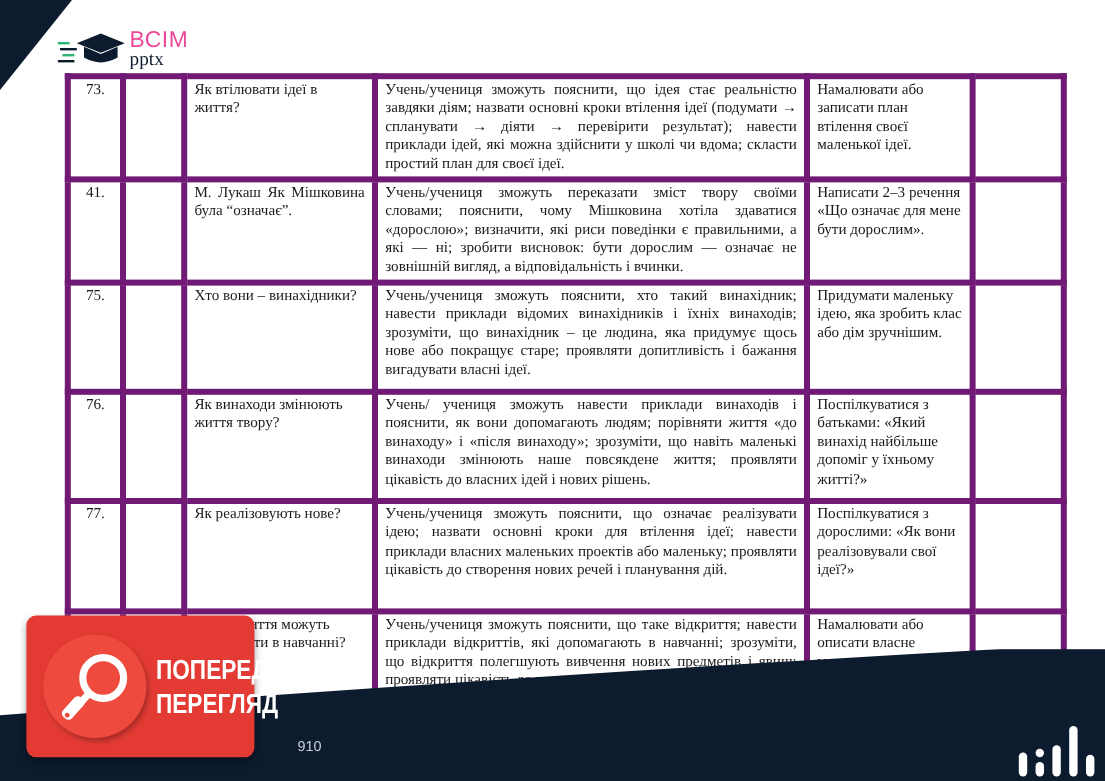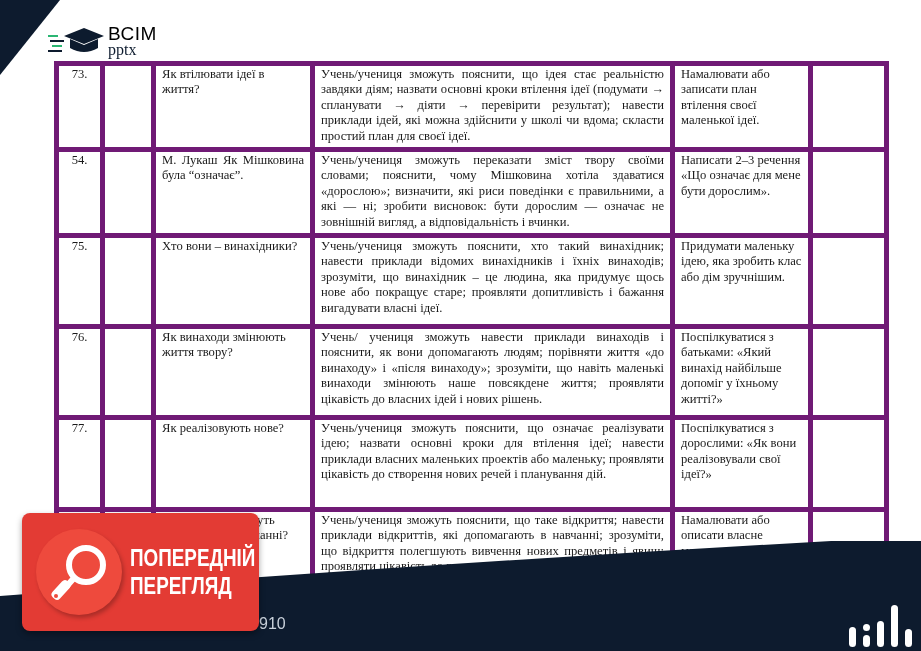--- a/index.html
+++ b/index.html
@@ -6,45 +6,45 @@
   html, body { width: 921px; height: 651px; overflow: hidden; background: #ffffff; }
   body { position: relative; font-family: "Liberation Serif", "DejaVu Serif", serif; color: #1a1a1a; }
 
   .corner-tl {
     position: absolute; left: 0; top: 0; width: 0; height: 0;
     border-top: 75px solid #0d1b2e; border-right: 60px solid transparent;
   }
   .logo { position: absolute; left: 48px; top: 24px; display: flex; align-items: center; }
   .logo-mark { width: 56px; height: 30px; position: relative; }
   .logo-text { margin-left: 4px; line-height: 1; }
-  .logo-title { font-family: "Liberation Sans", "DejaVu Sans", sans-serif; font-size: 19px; color: #000000; letter-spacing: 0.5px; }
+  .logo-title { font-family: "Liberation Sans", "DejaVu Sans", sans-serif; font-size: 19px; color: #ec4899; letter-spacing: 0.5px; }
   .logo-sub { font-family: Liberation Serif, serif; font-size: 16px; color: #0d1b2e; margin-top: -1px; }
 
   table.plan {
     position: absolute; left: 54px; top: 61px; width: 830px;
     border-collapse: collapse; table-layout: fixed; font-size: 12.6px; line-height: 15.4px;
   }
   table.plan td { border: 5px solid #701a75; vertical-align: top; padding: 1px 6px 3px 6px; }
   td.num { text-align: center; }
   td.just { text-align: justify; }
 
   .footer-band {
     position: absolute; left: 0; bottom: 0; width: 921px; height: 110px;
     background: #0d1b2e;
     clip-path: path("M0 55 Q 460 20 921 -5 L 921 110 L 0 110 Z");
   }
   .footer-page {
-    position: absolute; left: 259px; top: 615px; font-family: "Liberation Sans", "DejaVu Sans", sans-serif;
-    font-size: 16px; color: #c9d1db;
+    position: absolute; left: 248px; top: 615px; font-family: "Liberation Sans", "DejaVu Sans", sans-serif;
+    font-size: 12px; color: #c9d1db;
   }
   .bars { position: absolute; right: 8px; bottom: 4px; width: 70px; height: 60px; }
   .bar { position: absolute; bottom: 0; width: 7px; background: #ffffff; border-radius: 4px; }
 
   .preview-badge {
-    position: absolute; left: 22px; top: 513px; width: 237px; height: 118px;
+    position: absolute; left: 22px; top: 513px; width: 190px; height: 118px;
     background: #e33b34; border-radius: 8px; box-shadow: 0 3px 6px rgba(0,0,0,0.35);
     display: flex; align-items: center;
   }
   .badge-circle {
     margin-left: 14px; width: 86px; height: 86px; border-radius: 50%;
     background: #ee4a3d; box-shadow: 2px 3px 4px rgba(0,0,0,0.25); position: relative; flex-shrink: 0;
   }
   .badge-text {
     margin-left: 8px; font-family: "Liberation Sans", "DejaVu Sans", sans-serif; font-weight: 700;
     color: #ffffff; font-size: 23px; line-height: 28px; letter-spacing: 0px; transform: scaleX(0.82); transform-origin: left center;
@@ -85,21 +85,21 @@
   <tbody>
     <tr style="height:78px">
       <td class="num">73.</td>
       <td></td>
       <td>Як втілювати ідеї в життя?</td>
       <td class="just">Учень/учениця зможуть пояснити, що ідея стає реальністю завдяки діям; назвати основні кроки втілення ідеї (подумати → спланувати → діяти → перевірити результат); навести приклади ідей, які можна здійснити у школі чи вдома; скласти простий план для своєї ідеї.</td>
       <td>Намалювати або записати план втілення своєї маленької ідеї.</td>
       <td></td>
     </tr>
     <tr style="height:80px">
-      <td class="num">54.</td>
+      <td class="num">41.</td>
       <td></td>
       <td class="just">М. Лукаш Як Мішковина була “означає”.</td>
       <td class="just">Учень/учениця зможуть переказати зміст твору своїми словами; пояснити, чому Мішковина хотіла здаватися «дорослою»; визначити, які риси поведінки є правильними, а які — ні; зробити висновок: бути дорослим — означає не зовнішній вигляд, а відповідальність і вчинки.</td>
       <td>Написати 2–3 речення «Що означає для мене бути дорослим».</td>
       <td></td>
     </tr>
     <tr style="height:91px">
       <td class="num">75.</td>
       <td></td>
       <td>Хто вони – винахідники?</td>

